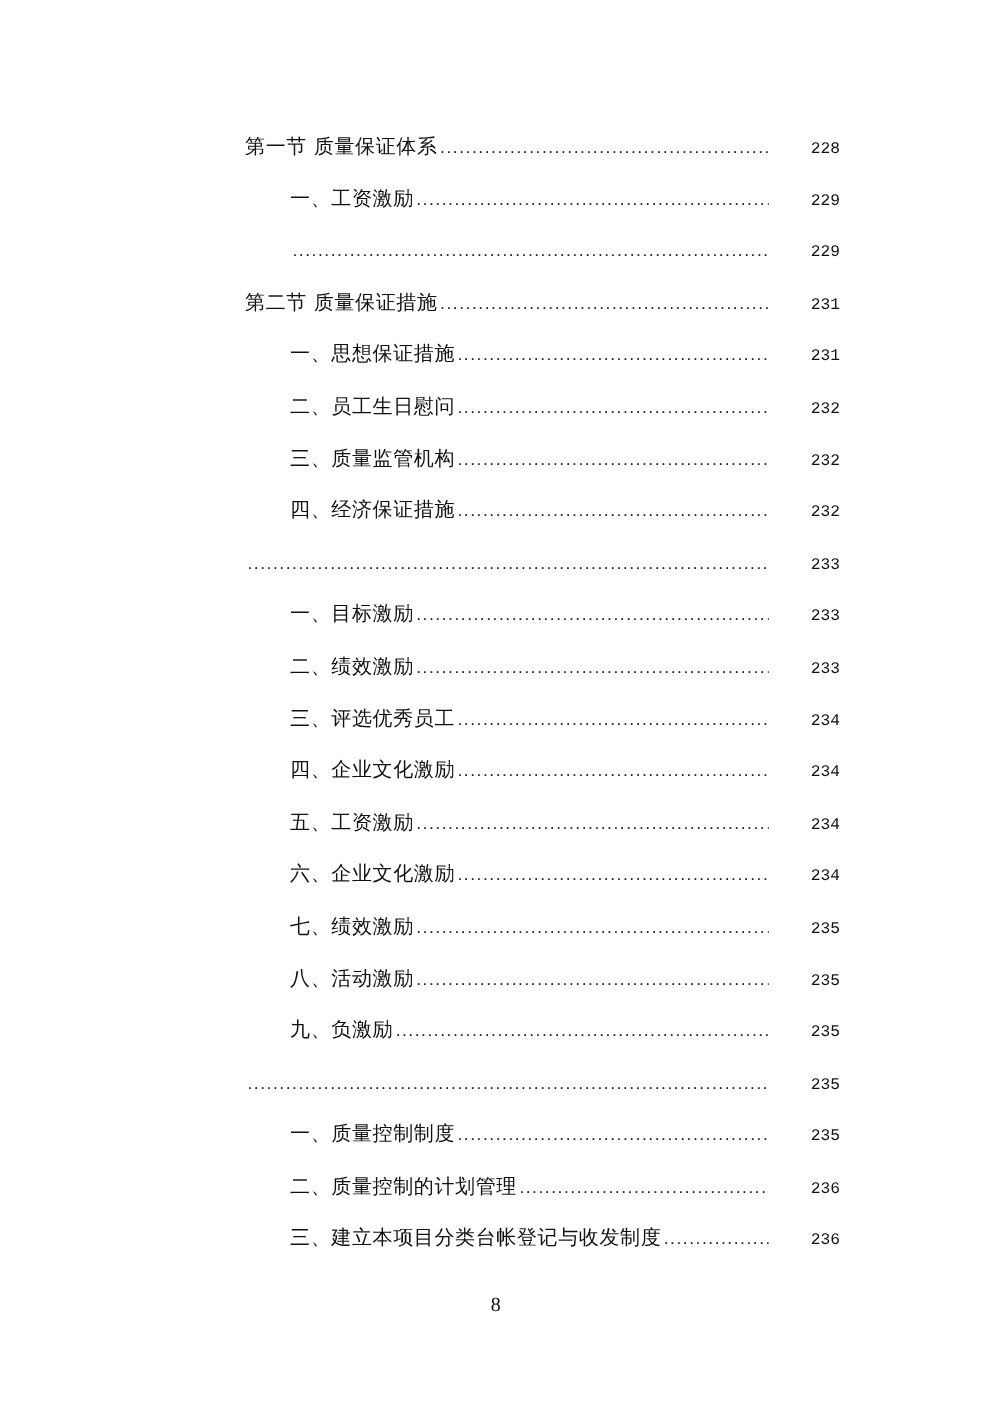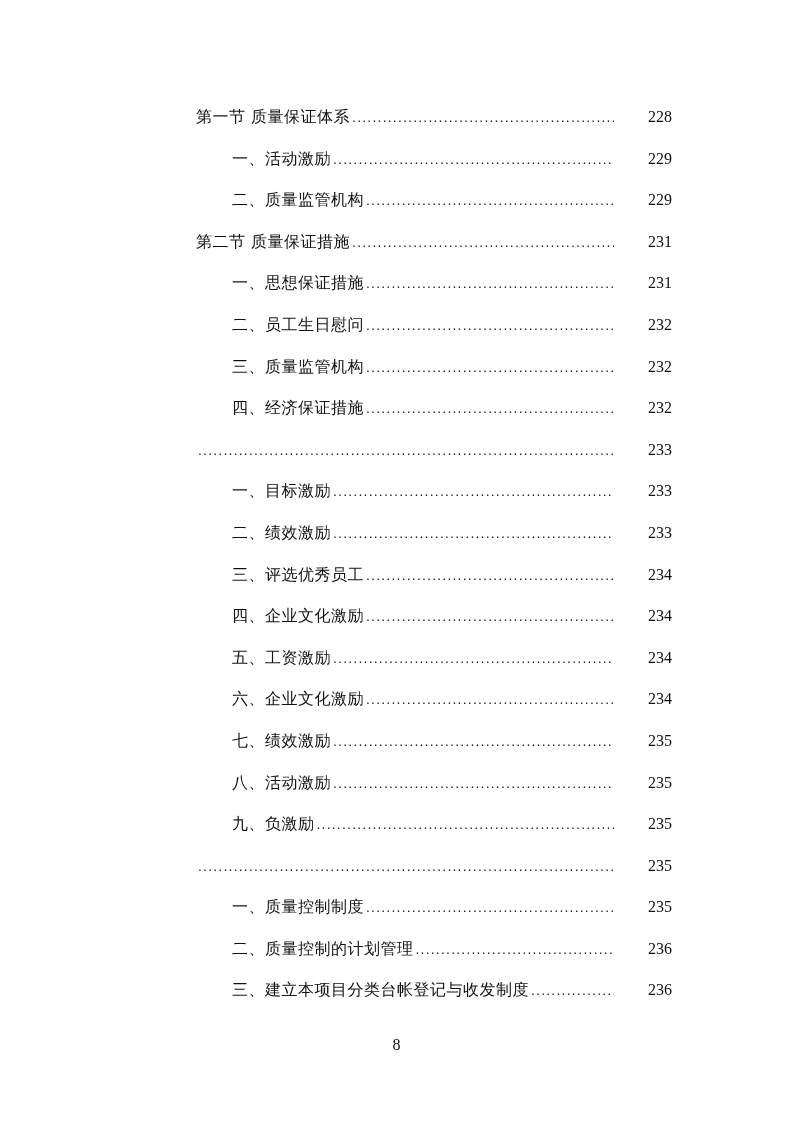--- a/index.html
+++ b/index.html
@@ -6,40 +6,39 @@
   body { width: 793px; height: 1122px; position: relative; overflow: hidden;
          font-family: "DejaVu Serif", "Liberation Serif", serif; color: #111111; }
   .toc { position: absolute; left: 196px; top: 102px; width: 476px; }
   .row { display: flex; align-items: baseline; height: 41.6px; line-height: 30px;
          font-size: 16px; white-space: nowrap; }
   .row.l2 { padding-left: 36px; }
   .row .label { flex: 0 0 auto; letter-spacing: 0.5px; }
   .row .dots { flex: 1 1 auto; overflow: hidden; margin: 0 2px; color: #222;
                font-family: "Liberation Sans", sans-serif; font-size: 14px; letter-spacing: 1.2px; }
   .row .dots::before { content: "................................................................................................................................................"; }
-  .row .page { flex: 0 0 auto; font-family: Liberation Serif, serif; font-size: 16px; margin-left: 32px; }
+  .row .page { flex: 0 0 auto; font-family: Liberation Mono, monospace; font-size: 13px; margin-left: 32px; }
   .page-number { position: absolute; top: 1036px; left: 0; width: 793px; text-align: center;
                  font-family: "Liberation Serif", serif; font-size: 16px; }
 </style>
 </head>
 <body>
 
 <div class="toc">
   <div class="row l1">
       <span class="label">第一节  质量保证体系</span>
       <span class="dots"></span>
       <span class="page">228</span>
     </div>
   <div class="row l2">
-      <span class="label">一、活动激励</span>
+      <span class="label">一、工资激励</span>
       <span class="dots"></span>
       <span class="page">229</span>
     </div>
   <div class="row l2">
-      <span class="label">二、质量监管机构</span>
       <span class="dots"></span>
       <span class="page">229</span>
     </div>
   <div class="row l1">
       <span class="label">第二节  质量保证措施</span>
       <span class="dots"></span>
       <span class="page">231</span>
     </div>
   <div class="row l2">
       <span class="label">一、思想保证措施</span>

